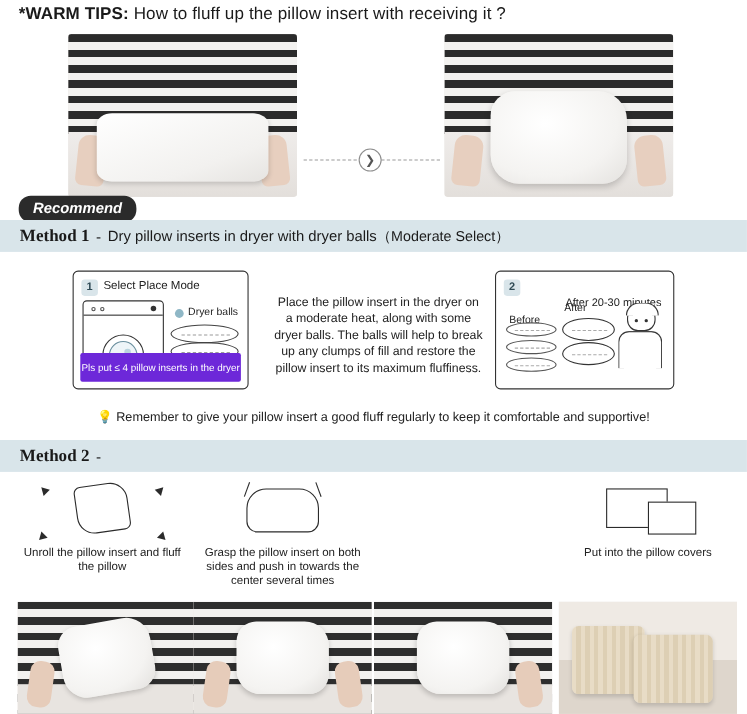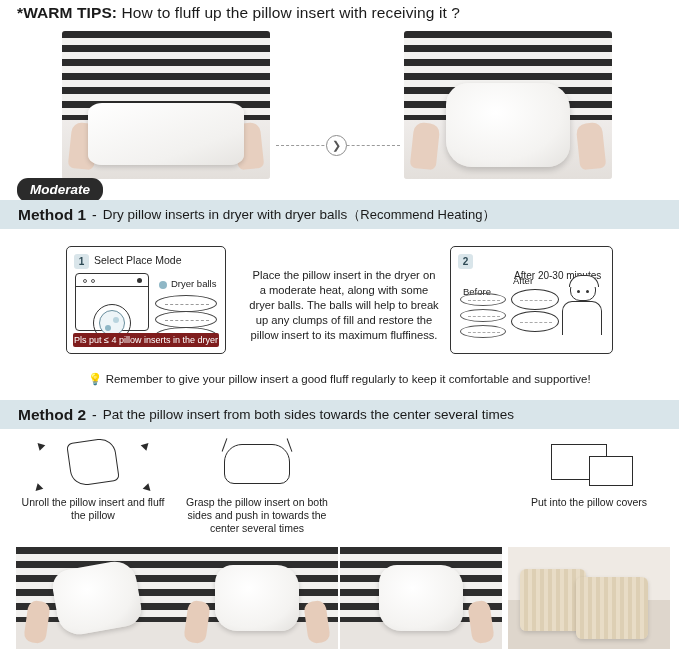--- a/index.html
+++ b/index.html
@@ -89,21 +89,21 @@
 
   
   .method-bar {
     position: absolute; left: 0; width: 679px; height: 29px;
     background: #d9e5ea;
     display: flex; align-items: center;
   }
   .method-bar.m1 { top: 200px; }
   .method-bar.m2 { top: 400px; }
   .method-label {
-    font-size: 15.5px; font-weight: bold; margin-left: 18px; white-space: nowrap;
+    font-size: 15.5px; font-weight: bold; margin-left: 18px; white-space: nowrap; font-family: Liberation Serif, serif;
   }
   .method-dash { margin: 0 6px; font-size: 14px; }
   .method-text { font-size: 13.5px; white-space: nowrap; }
   .method-paren { font-size: 13px; }
 
   
   .m1-body { position: absolute; left: 0; top: 236px; width: 679px; height: 150px; }
 
   .washer-card {
     position: absolute; left: 66px; top: 10px; width: 160px; height: 108px;
@@ -156,22 +156,22 @@
     border: 1.1px solid #444; border-radius: 50%/50%;
   }
   .ins .ins-line {
     position: absolute; left: 9px; top: 50%; width: 44px; height: 0;
     border-top: 1px dashed #9a9a9a;
   }
   .ins.i1 { left: 0; top: 0; }
   .ins.i2 { left: 0; top: 16px; }
   .ins.i3 { left: 0; top: 32px; }
   .washer-footer {
-    position: absolute; left: 6px; right: 6px; bottom: 6px; height: 14px;
-    background: #7f1d1d; color: #fff; font-size: 9px;
+    position: absolute; left: 6px; right: 6px; bottom: 6px; height: 26px;
+    background: #6d28d9; color: #fff; font-size: 9px;
     display: flex; align-items: center; justify-content: center; border-radius: 2px;
   }
 
   .m1-paragraph {
     position: absolute; left: 248px; top: 32px; width: 192px;
     font-size: 11.2px; line-height: 15px; text-align: center; color: #222;
   }
 
   .after-card {
     position: absolute; left: 450px; top: 10px; width: 163px; height: 108px;
@@ -321,27 +321,27 @@
 
     <div class="photo right">
       <div class="stripes"></div>
       <div class="table-surface"></div>
       <div class="hands-l"></div>
       <div class="hands-r"></div>
       <div class="pillow-puff"></div>
     </div>
   </div>
 
-  <div class="recommend">Moderate</div>
+  <div class="recommend">Recommend</div>
 
   <div class="method-bar m1">
     <span class="method-label">Method 1</span>
     <span class="method-dash">-</span>
     <span class="method-text">Dry pillow inserts in dryer with dryer balls</span>
-    <span class="method-paren">（Recommend Heating）</span>
+    <span class="method-paren">（Moderate Select）</span>
   </div>
 
   <div class="m1-body">
 
     <div class="washer-card">
       <div class="step-badge">1</div>
       <div class="washer-title">Select Place Mode</div>
 
       <div class="washer-body">
         <div class="washer-top">
@@ -410,21 +410,20 @@
     </div>
   </div>
 
   <div class="remember">
     <span class="bulb">💡</span><span>Remember to give your pillow insert a good fluff regularly to keep it comfortable and supportive!</span>
   </div>
 
   <div class="method-bar m2">
     <span class="method-label">Method 2</span>
     <span class="method-dash">-</span>
-    <span class="method-text">Pat the pillow insert from both sides towards the center several times</span>
   </div>
 
   <div class="m2-icons">
 
     <div class="icon-col c1">
       <div class="icon-art">
         <div class="la-pillow p-diamond"></div>
         <div class="arrow-mark" style="left:28px; top:8px; transform:rotate(-45deg);"></div>
         <div class="arrow-mark" style="right:28px; top:8px; transform:rotate(45deg);"></div>
         <div class="arrow-mark" style="left:26px; bottom:4px; transform:rotate(-135deg);"></div>

